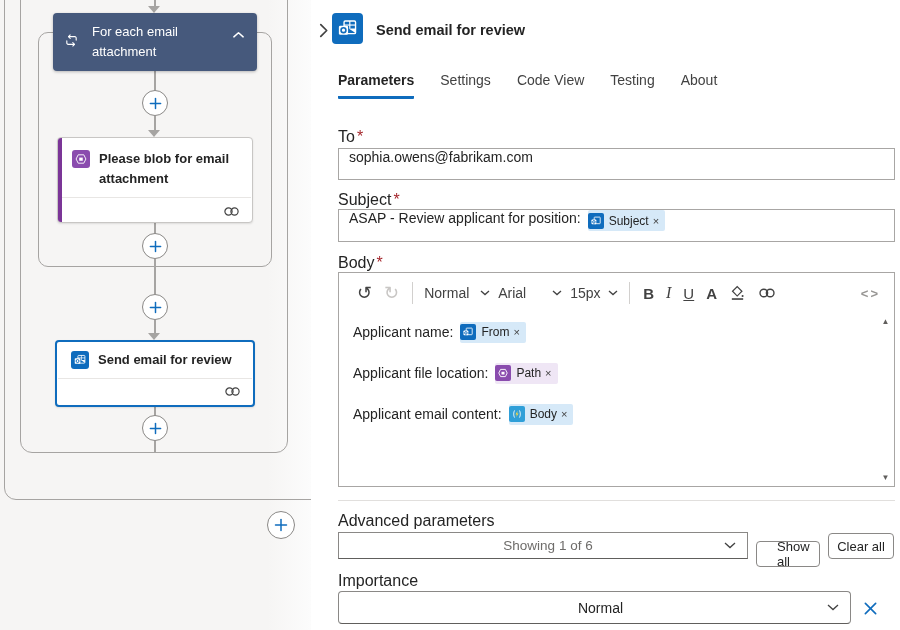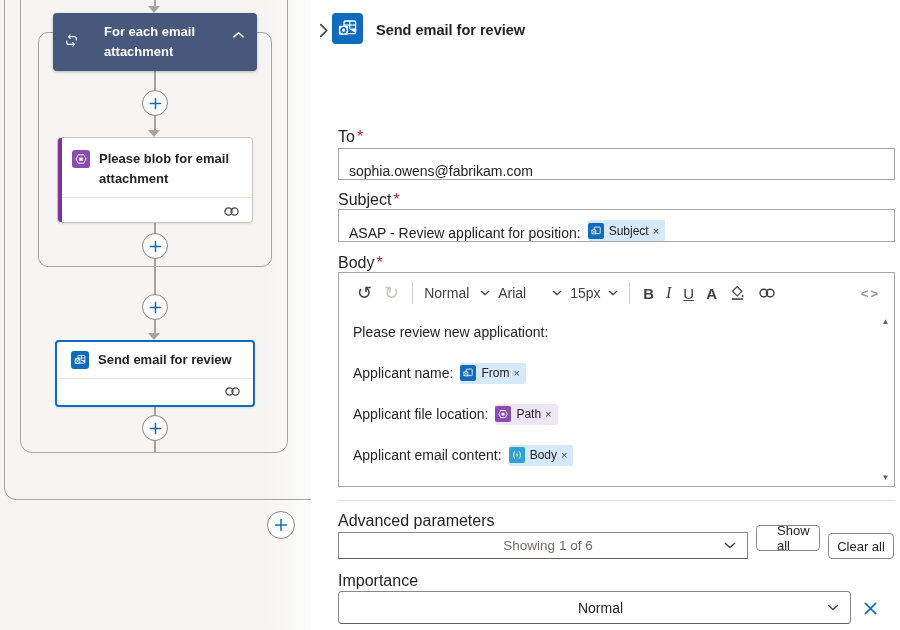--- a/index.html
+++ b/index.html
@@ -19,21 +19,21 @@
   .arrowhead { position:absolute; left:148px; width:0; height:0; z-index:2;
     border-left:6px solid transparent; border-right:6px solid transparent; border-top:7px solid #a6a4a2; }
   .plus-btn { position:absolute; width:26px; height:26px; border-radius:50%;
     background:#fff; border:1px solid #8a8886; z-index:4;
     display:flex; align-items:center; justify-content:center; cursor:pointer; }
   .plus-btn.big { width:28px; height:28px; }
 
   .foreach-header { position:absolute; left:53px; top:13px; width:204px; height:58px;
     background:#46597c; border-radius:4px; z-index:3; color:#fff;
     display:flex; align-items:center; padding:0 10px; box-shadow:0 1px 3px rgba(0,0,0,.25); cursor:pointer; }
-  .foreach-title { font-size:13px; font-weight:700; line-height:1.55; margin-left:24px; width:130px; }
+  .foreach-title { font-size:13px; font-weight:400; line-height:1.55; margin-left:12px; width:130px; }
   .foreach-chevron { position:absolute; right:12px; top:12px; }
 
   .action-card { position:absolute; background:#fff; border:1px solid #c8c6c4; border-radius:4px;
     z-index:3; box-shadow:0 1px 2px rgba(0,0,0,.1); cursor:pointer; }
   .action-card.selected { border:2px solid #0f6cbd; }
   .card-main { display:flex; align-items:flex-start; padding:11px 12px 8px 14px; }
   .card-icon { width:18px; height:18px; border-radius:3px; flex:0 0 18px;
     display:flex; align-items:center; justify-content:center; margin-top:1px; }
   .card-title { font-size:13px; font-weight:700; margin-left:9px; line-height:1.55; }
   .card-divider { height:1px; background:#e8e6e4; margin:0 1px; }
@@ -53,21 +53,21 @@
   .panel-title { position:absolute; left:65px; top:22px; font-size:14.5px; font-weight:700; }
 
   .tabs { position:absolute; left:27px; top:72px; display:flex; gap:26px; }
   .tab { font-size:14px; color:#424242; padding-bottom:8px; border-bottom:3px solid transparent; cursor:pointer; }
   .tab.active { color:#242424; font-weight:700; border-bottom-color:#0f6cbd; border-radius:1px; }
 
   .fld-label { position:absolute; left:27px; font-size:16px; color:#242424; }
   .req { color:#a4262c; margin-left:2px; }
 
   .text-field { position:absolute; left:27px; width:557px; background:#fff;
-    border:1px solid #a8a6a4; font-size:14px; display:flex; align-items:flex-end;
+    border:1px solid #a8a6a4; font-size:14px; display:flex; align-items:flex-start;
     padding:0 10px; cursor:text; }
 
   .chip { display:inline-flex; align-items:center; height:21px; margin-left:7px;
     padding-right:6px; border-radius:2px; cursor:pointer; }
   .chip-blue { background:#d6e9f8; }
   .chip-purple { background:#efe6f5; }
   .chip-ic { width:16px; height:16px; border-radius:2px; display:flex; align-items:center;
     justify-content:center; flex:0 0 16px; }
   .chip-label { font-size:12px; margin-left:5px; color:#242424; }
   .chip-x { font-size:11px; color:#424242; margin-left:4px; }
@@ -237,20 +237,27 @@
       <rect x="7" y="3.5" width="10" height="11" rx="1" fill="none" stroke="#fff" stroke-width="1.2"></rect>
       <line x1="7" y1="7" x2="17" y2="7" stroke="#fff" stroke-width="1"></line>
       <line x1="12" y1="3.5" x2="12" y2="10" stroke="#fff" stroke-width="1"></line>
       <path d="M11 10 L17 14 V10 Z" fill="#fff"></path>
       <rect x="2.5" y="7.5" width="8" height="8" rx="1.2" fill="#fff"></rect>
       <circle cx="6.5" cy="11.5" r="2.1" fill="none" stroke="#0f6cbd" stroke-width="1.4"></circle>
     </svg>
   </span>
   <div class="panel-title">Send email for review</div>
 
+  <div class="tabs">
+    <div class="tab active">Parameters</div>
+    <div class="tab">Settings</div>
+    <div class="tab">Code View</div>
+    <div class="tab">Testing</div>
+    <div class="tab">About</div>
+  </div>
 
   <div class="fld-label" style="top:128px;">
     <span>To</span><span class="req">*</span>
   </div>
   <div class="text-field" style="top:148px; height:32px;">
     <span>sophia.owens@fabrikam.com</span>
   </div>
 
   <div class="fld-label" style="top:191px;">
     <span>Subject</span><span class="req">*</span>
@@ -312,23 +319,20 @@
       <span class="tb-btn">
         <svg width="18" height="12" viewBox="0 0 17 11" fill="none" stroke="#424242" stroke-width="1.3">
           <circle cx="5.5" cy="5.5" r="3.6"></circle>
             <circle cx="11.5" cy="5.5" r="3.6"></circle>
           </svg>
       </span>
       <span class="tb-btn tb-code">&lt;&gt;</span>
     </div>
 
     <div class="editor-content">
-      <div class="body-line">
-        <span>Please review new applicationt:</span>
-      </div>
       <div class="body-line">
         <span>Applicant name:</span>
         <span class="chip chip-blue">
           <span class="chip-ic ic-outlook">
             <svg width="12" height="12" viewBox="0 0 20 20">
               <rect x="7" y="3.5" width="10" height="11" rx="1" fill="none" stroke="#fff" stroke-width="1.4"></rect>
               <rect x="2.5" y="7.5" width="8" height="8" rx="1.2" fill="#fff"></rect>
               <circle cx="6.5" cy="11.5" r="2.1" fill="none" stroke="#0f6cbd" stroke-width="1.6"></circle>
             </svg>
           </span>
@@ -373,21 +377,21 @@
 
   <div class="panel-divider"></div>
 
   <div class="fld-label" style="top:512px;">Advanced parameters</div>
   <div class="dropdown" style="left:27px; top:532px; width:410px; height:27px; padding-left:10px; color:#6e6c6a;">
     <span>Showing 1 of 6</span>
     <svg class="dd-chevron" width="12" height="7" viewBox="0 0 12 7" fill="none" stroke="#424242" stroke-width="1.3">
         <polyline points="1,1 6,5.6 11,1"></polyline>
       </svg>
   </div>
-  <div class="pill-btn" style="left:445px; top:525px; width:64px;padding-left:20px;">Show all</div>
+  <div class="pill-btn" style="left:445px; top:541px; width:64px;padding-left:20px;">Show all</div>
   <div class="pill-btn" style="left:517px; top:533px; width:66px;">Clear all</div>
 
   <div class="fld-label" style="top:572px;text-align:center;">Importance</div>
   <div class="dropdown" style="left:27px; top:591px; width:513px; height:33px; padding-left:12px;
        font-size:14px; color:#242424; border-radius:4px;">
     <span>Normal</span>
     <svg class="dd-chevron" width="12" height="7" viewBox="0 0 12 7" fill="none" stroke="#424242" stroke-width="1.3">
         <polyline points="1,1 6,5.6 11,1"></polyline>
       </svg>
   </div>

